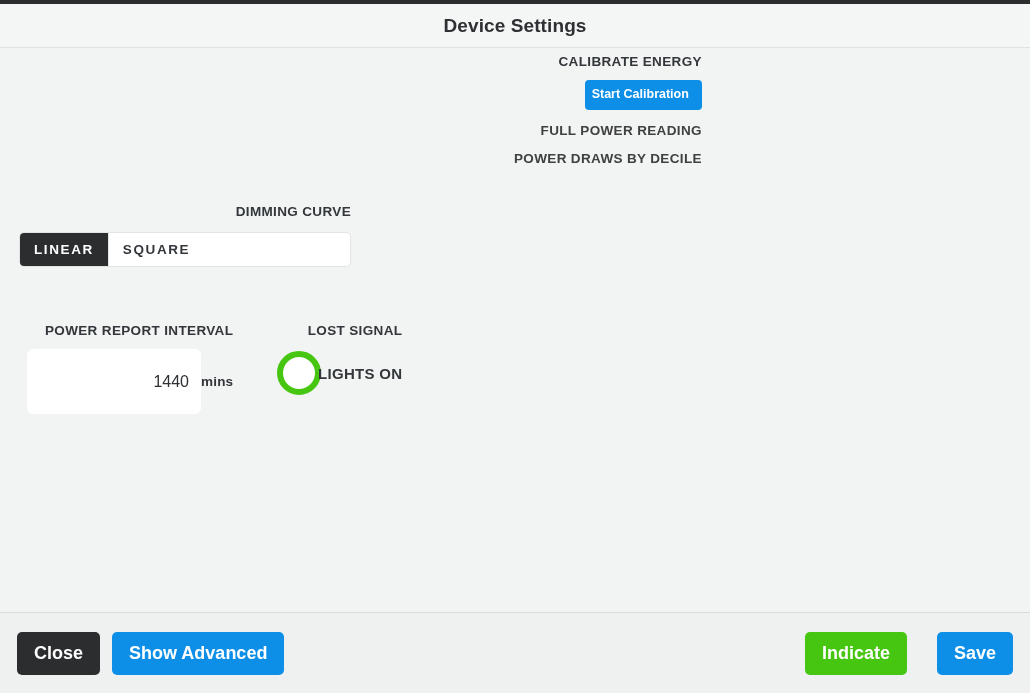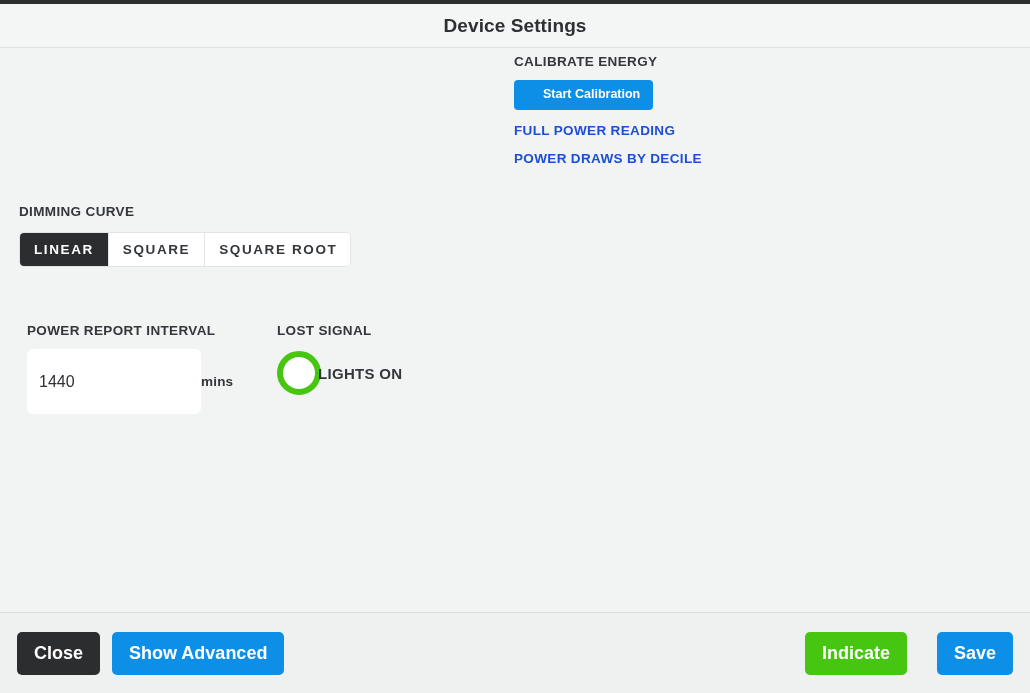--- a/index.html
+++ b/index.html
@@ -1,16 +1,16 @@
 <!DOCTYPE html>
 <html><head>
 <meta charset="utf-8">
 <title>Device Settings</title>
 <style>
-  * { box-sizing: border-box; }
+  * { box-sizing: border-box; text-align: right; }
   html, body {
     margin: 0;
     padding: 0;
   }
   body {
     width: 1030px;
     height: 693px;
     background: #f2f4f3;
     font-family: "Liberation Sans", sans-serif;
     color: #2e3033;
@@ -90,37 +90,37 @@
 
   
   .calibrate-block {
     position: absolute;
     left: 514px;
     top: 5px;
   }
   .btn-start-calibration {
     display: inline-block;
     margin-top: 11px;
-    padding: 8px 13px 9px 29px;
+    padding: 8px 13px 9px 7px;
     background: #0d8fe8;
     color: #ffffff;
     font-size: 12.5px;
     font-weight: bold;
     border: none;
     border-radius: 4px;
     line-height: 1;
     cursor: pointer;
     font-family: "Liberation Sans", sans-serif;
   }
   .reading-row {
     margin-top: 13px;
     font-size: 13.5px;
     font-weight: bold;
     letter-spacing: 0.35px;
-    color: #1d4ed8;
+    color: #404040;
     text-transform: uppercase;
   }
 
   
   .dimming-block {
     position: absolute;
     left: 19px;
     top: 155px;
   }
   .segmented {
@@ -261,21 +261,20 @@
     <button class="btn-start-calibration">Start Calibration</button>
     <div class="reading-row">FULL POWER READING</div>
     <div class="reading-row">POWER DRAWS BY DECILE</div>
   </div>
 
   <div class="dimming-block">
     <div class="section-label">DIMMING CURVE</div>
     <div class="segmented">
       <div class="segment active">LINEAR</div>
       <div class="segment">SQUARE</div>
-      <div class="segment">SQUARE ROOT</div>
     </div>
   </div>
 
   <div class="interval-block">
     <div class="section-label">POWER REPORT INTERVAL</div>
     <div class="interval-row">
       <input class="interval-input" type="text" value="1440" style="">
       <span class="unit-label">mins</span>
     </div>
   </div>

